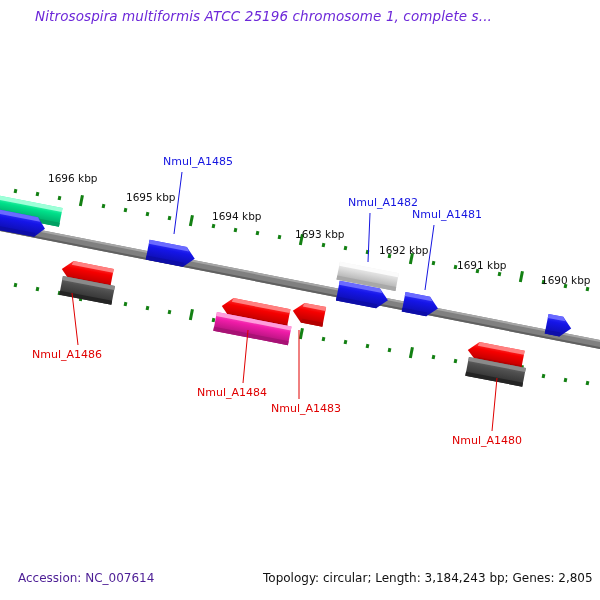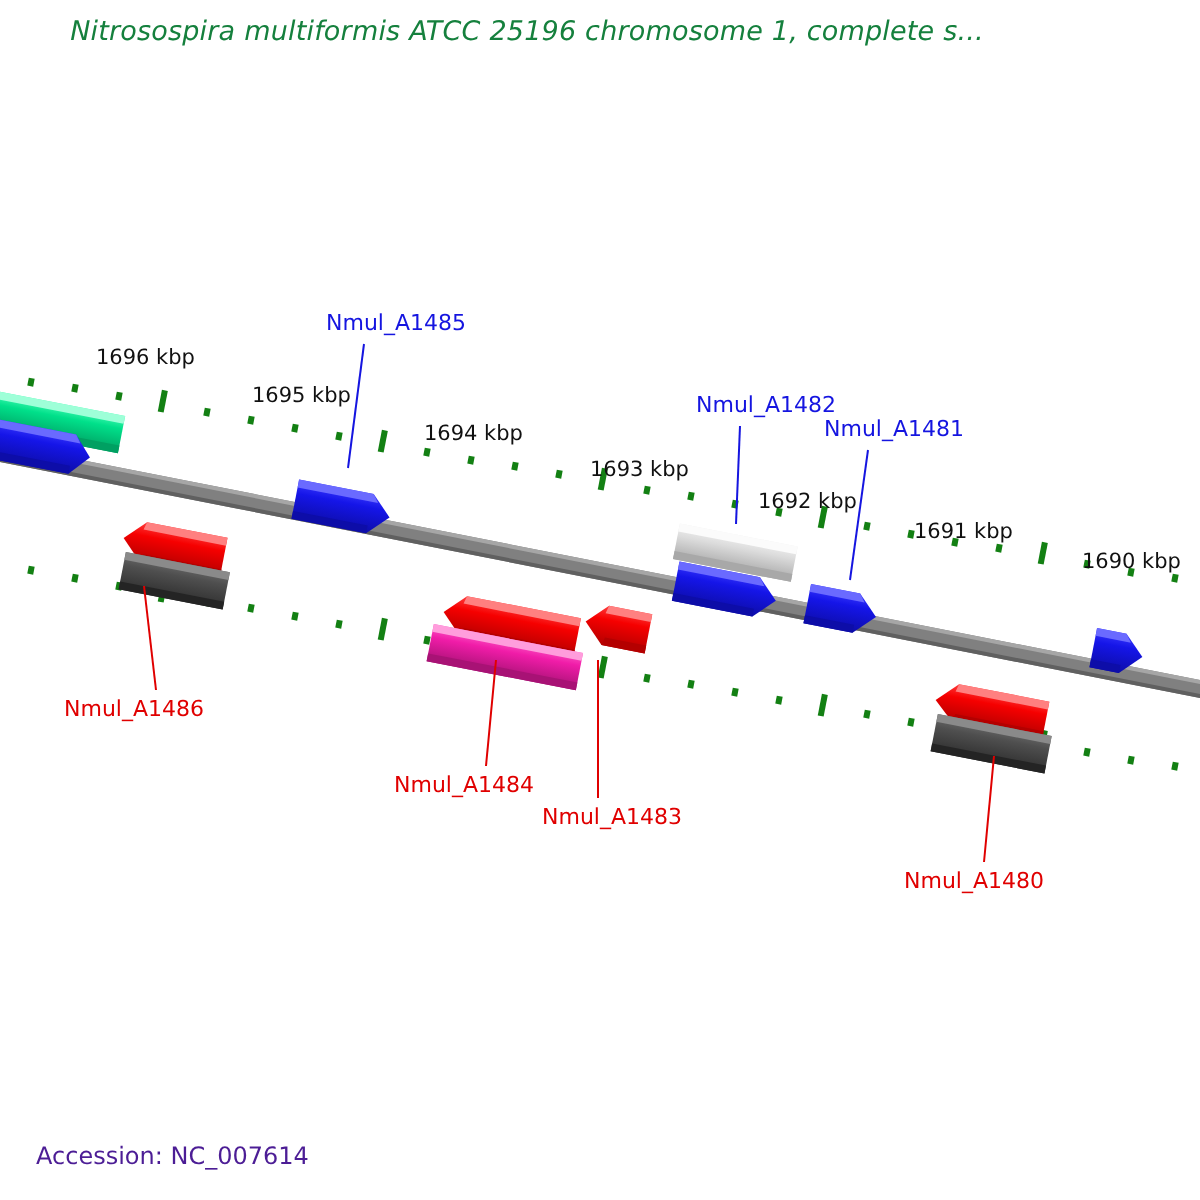--- a/index.html
+++ b/index.html
@@ -5,21 +5,21 @@
   html,body{margin:0;padding:0;}
   body{
     width:600px;height:600px;background:#ffffff;
     font-family:"DejaVu Sans","Liberation Sans",sans-serif;
     overflow:hidden;position:relative;
   }
   #stage{position:absolute;inset:0;width:600px;height:600px;}
   .title{
     position:absolute;left:0;top:8px;width:527px;text-align:center;
     font-family:"DejaVu Sans","Liberation Sans",sans-serif;
-    font-style:italic;font-size:13.5px;color:#15803d;letter-spacing:.1px;
+    font-style:italic;font-size:13.5px;color:#6d28d9;letter-spacing:.1px;
     white-space:nowrap;
   }
   .footer-left{
     position:absolute;left:18px;top:571px;font-size:12px;color:#4c1d95;
     white-space:nowrap;
   }
   .footer-right{
     position:absolute;left:263px;top:571px;font-size:12px;color:#111;
     white-space:nowrap;
   }
@@ -254,14 +254,15 @@
       <text class="lab-blue" x="163" y="165">Nmul_A1485</text>
       <text class="lab-red" x="197" y="396">Nmul_A1484</text>
       <text class="lab-red" x="271" y="412">Nmul_A1483</text>
       <text class="lab-blue" x="348" y="206">Nmul_A1482</text>
       <text class="lab-blue" x="412" y="218">Nmul_A1481</text>
       <text class="lab-red" x="452" y="444">Nmul_A1480</text>
     </g>
   </svg>
 
   <div class="footer-left">Accession: NC_007614</div>
+  <div class="footer-right">Topology: circular; Length: 3,184,243 bp; Genes: 2,805</div>
 
 </div>
 
 </body></html>

